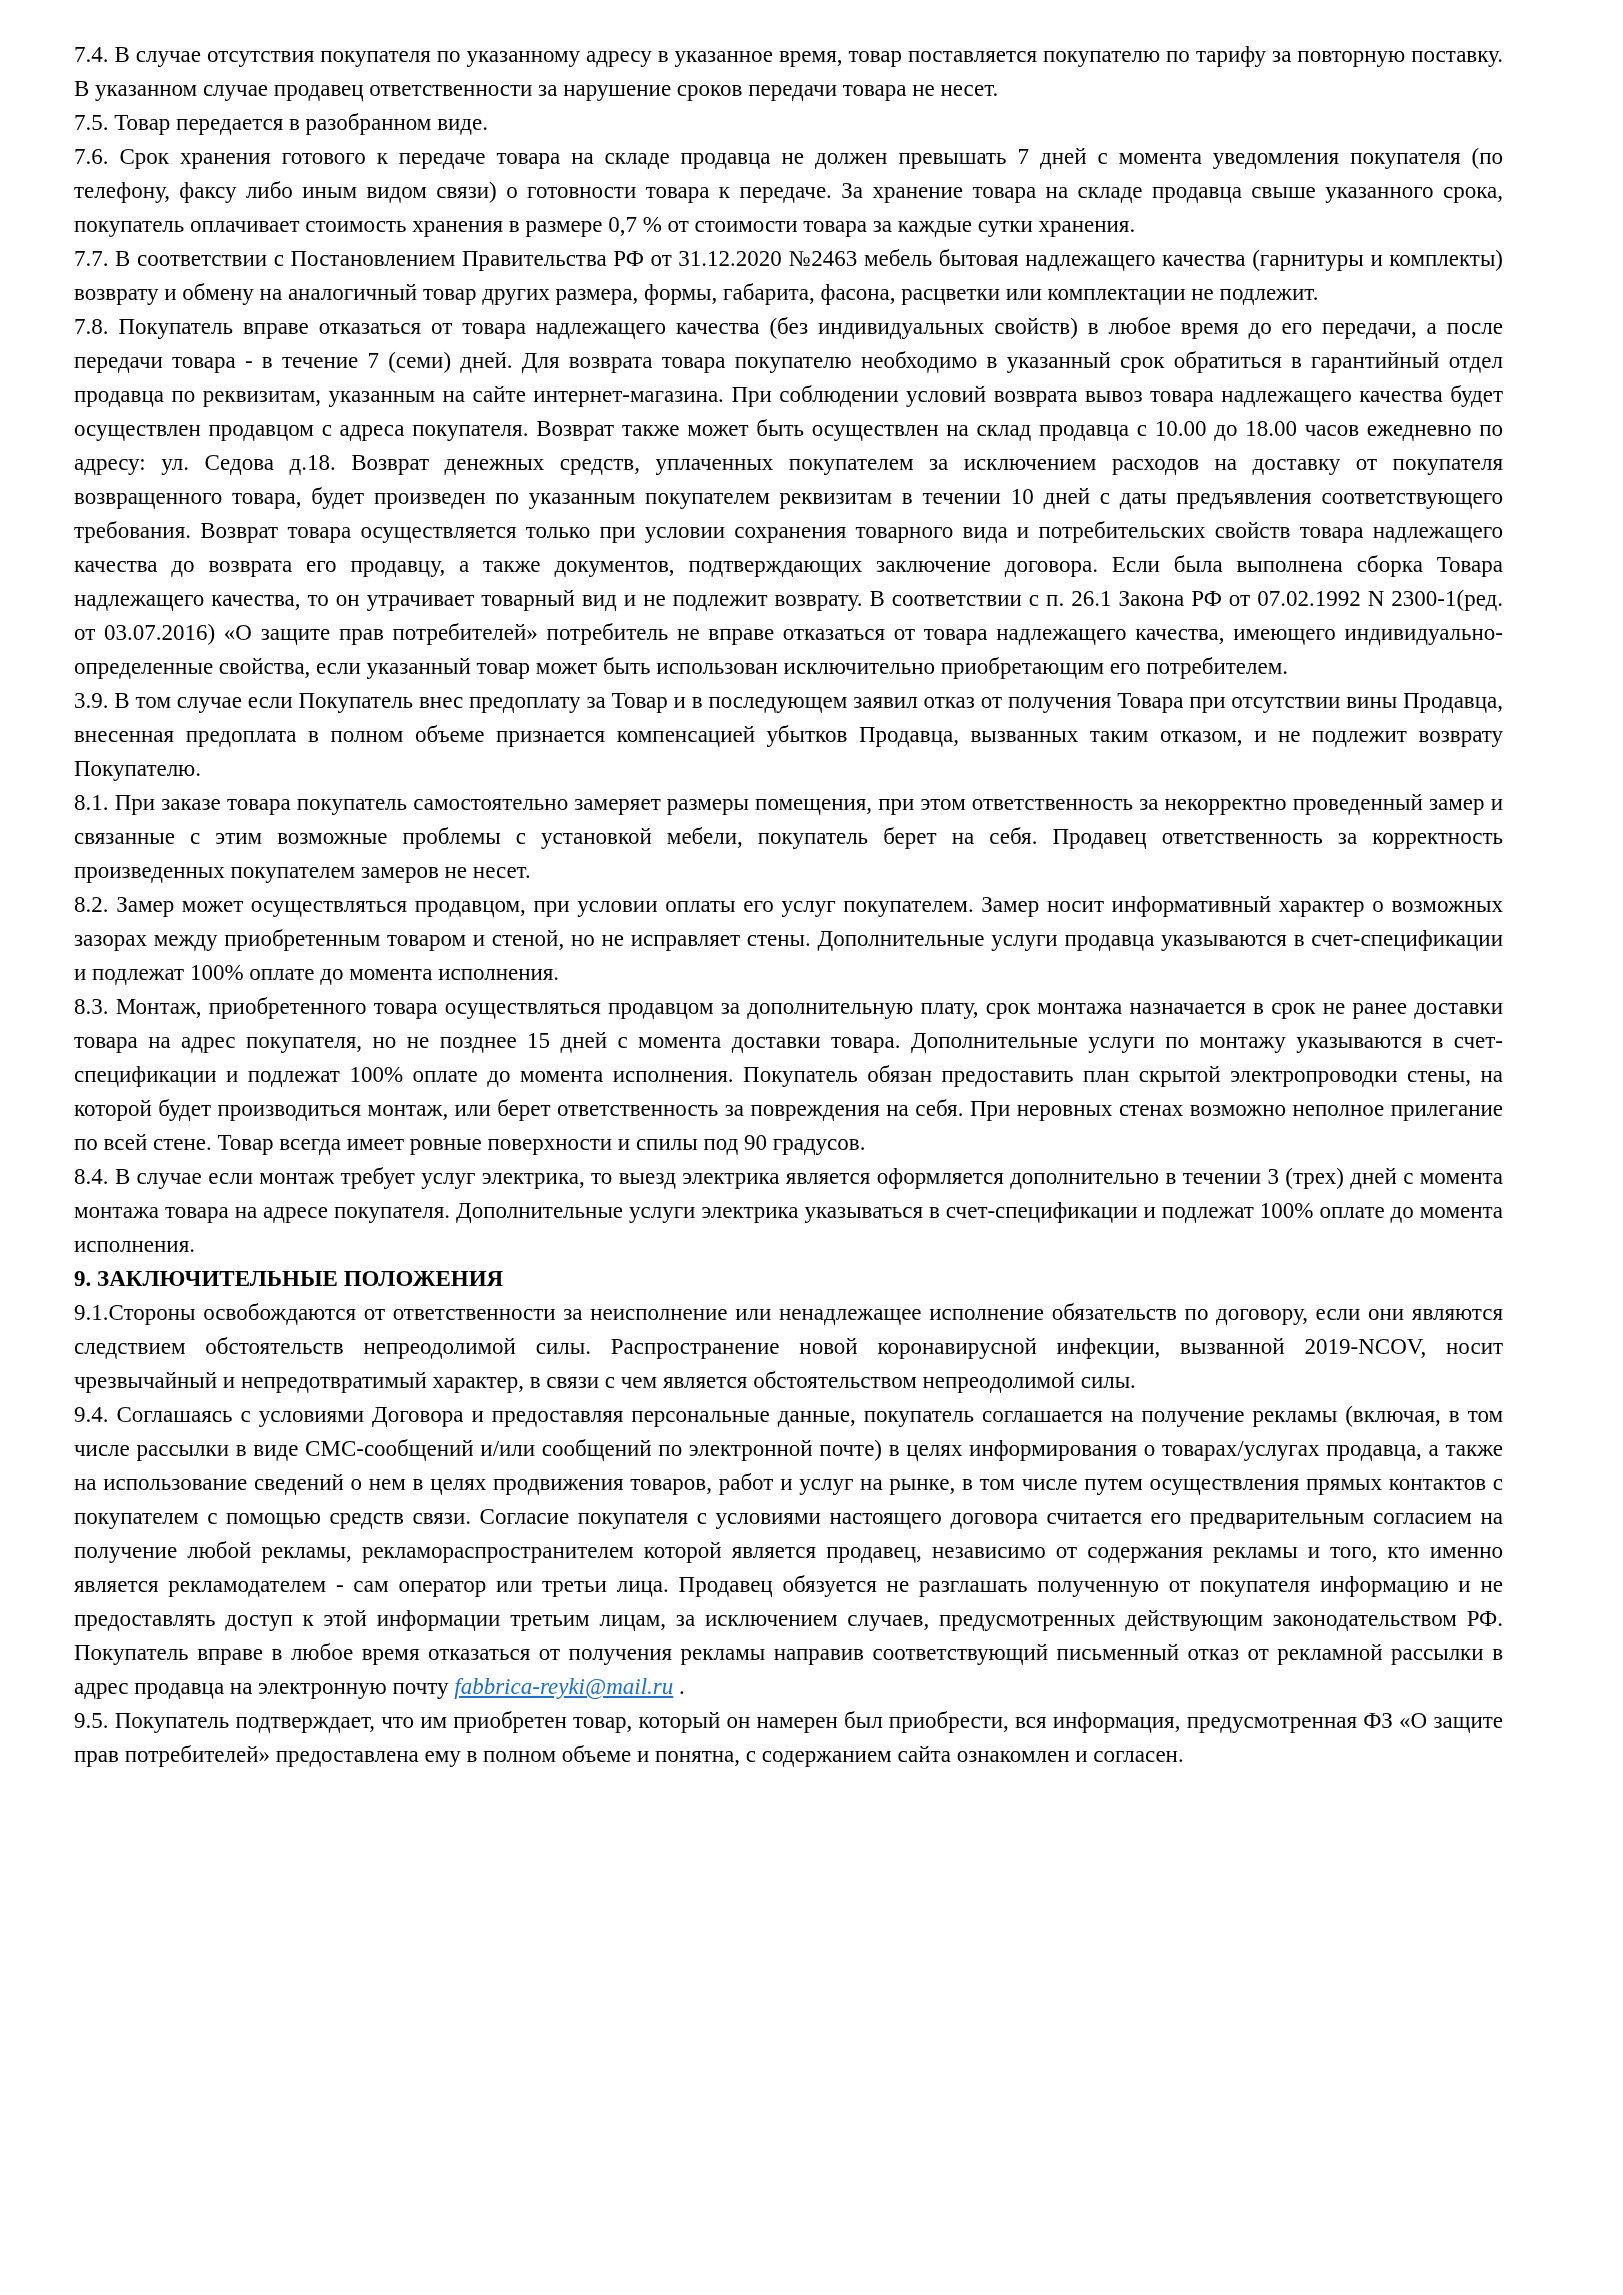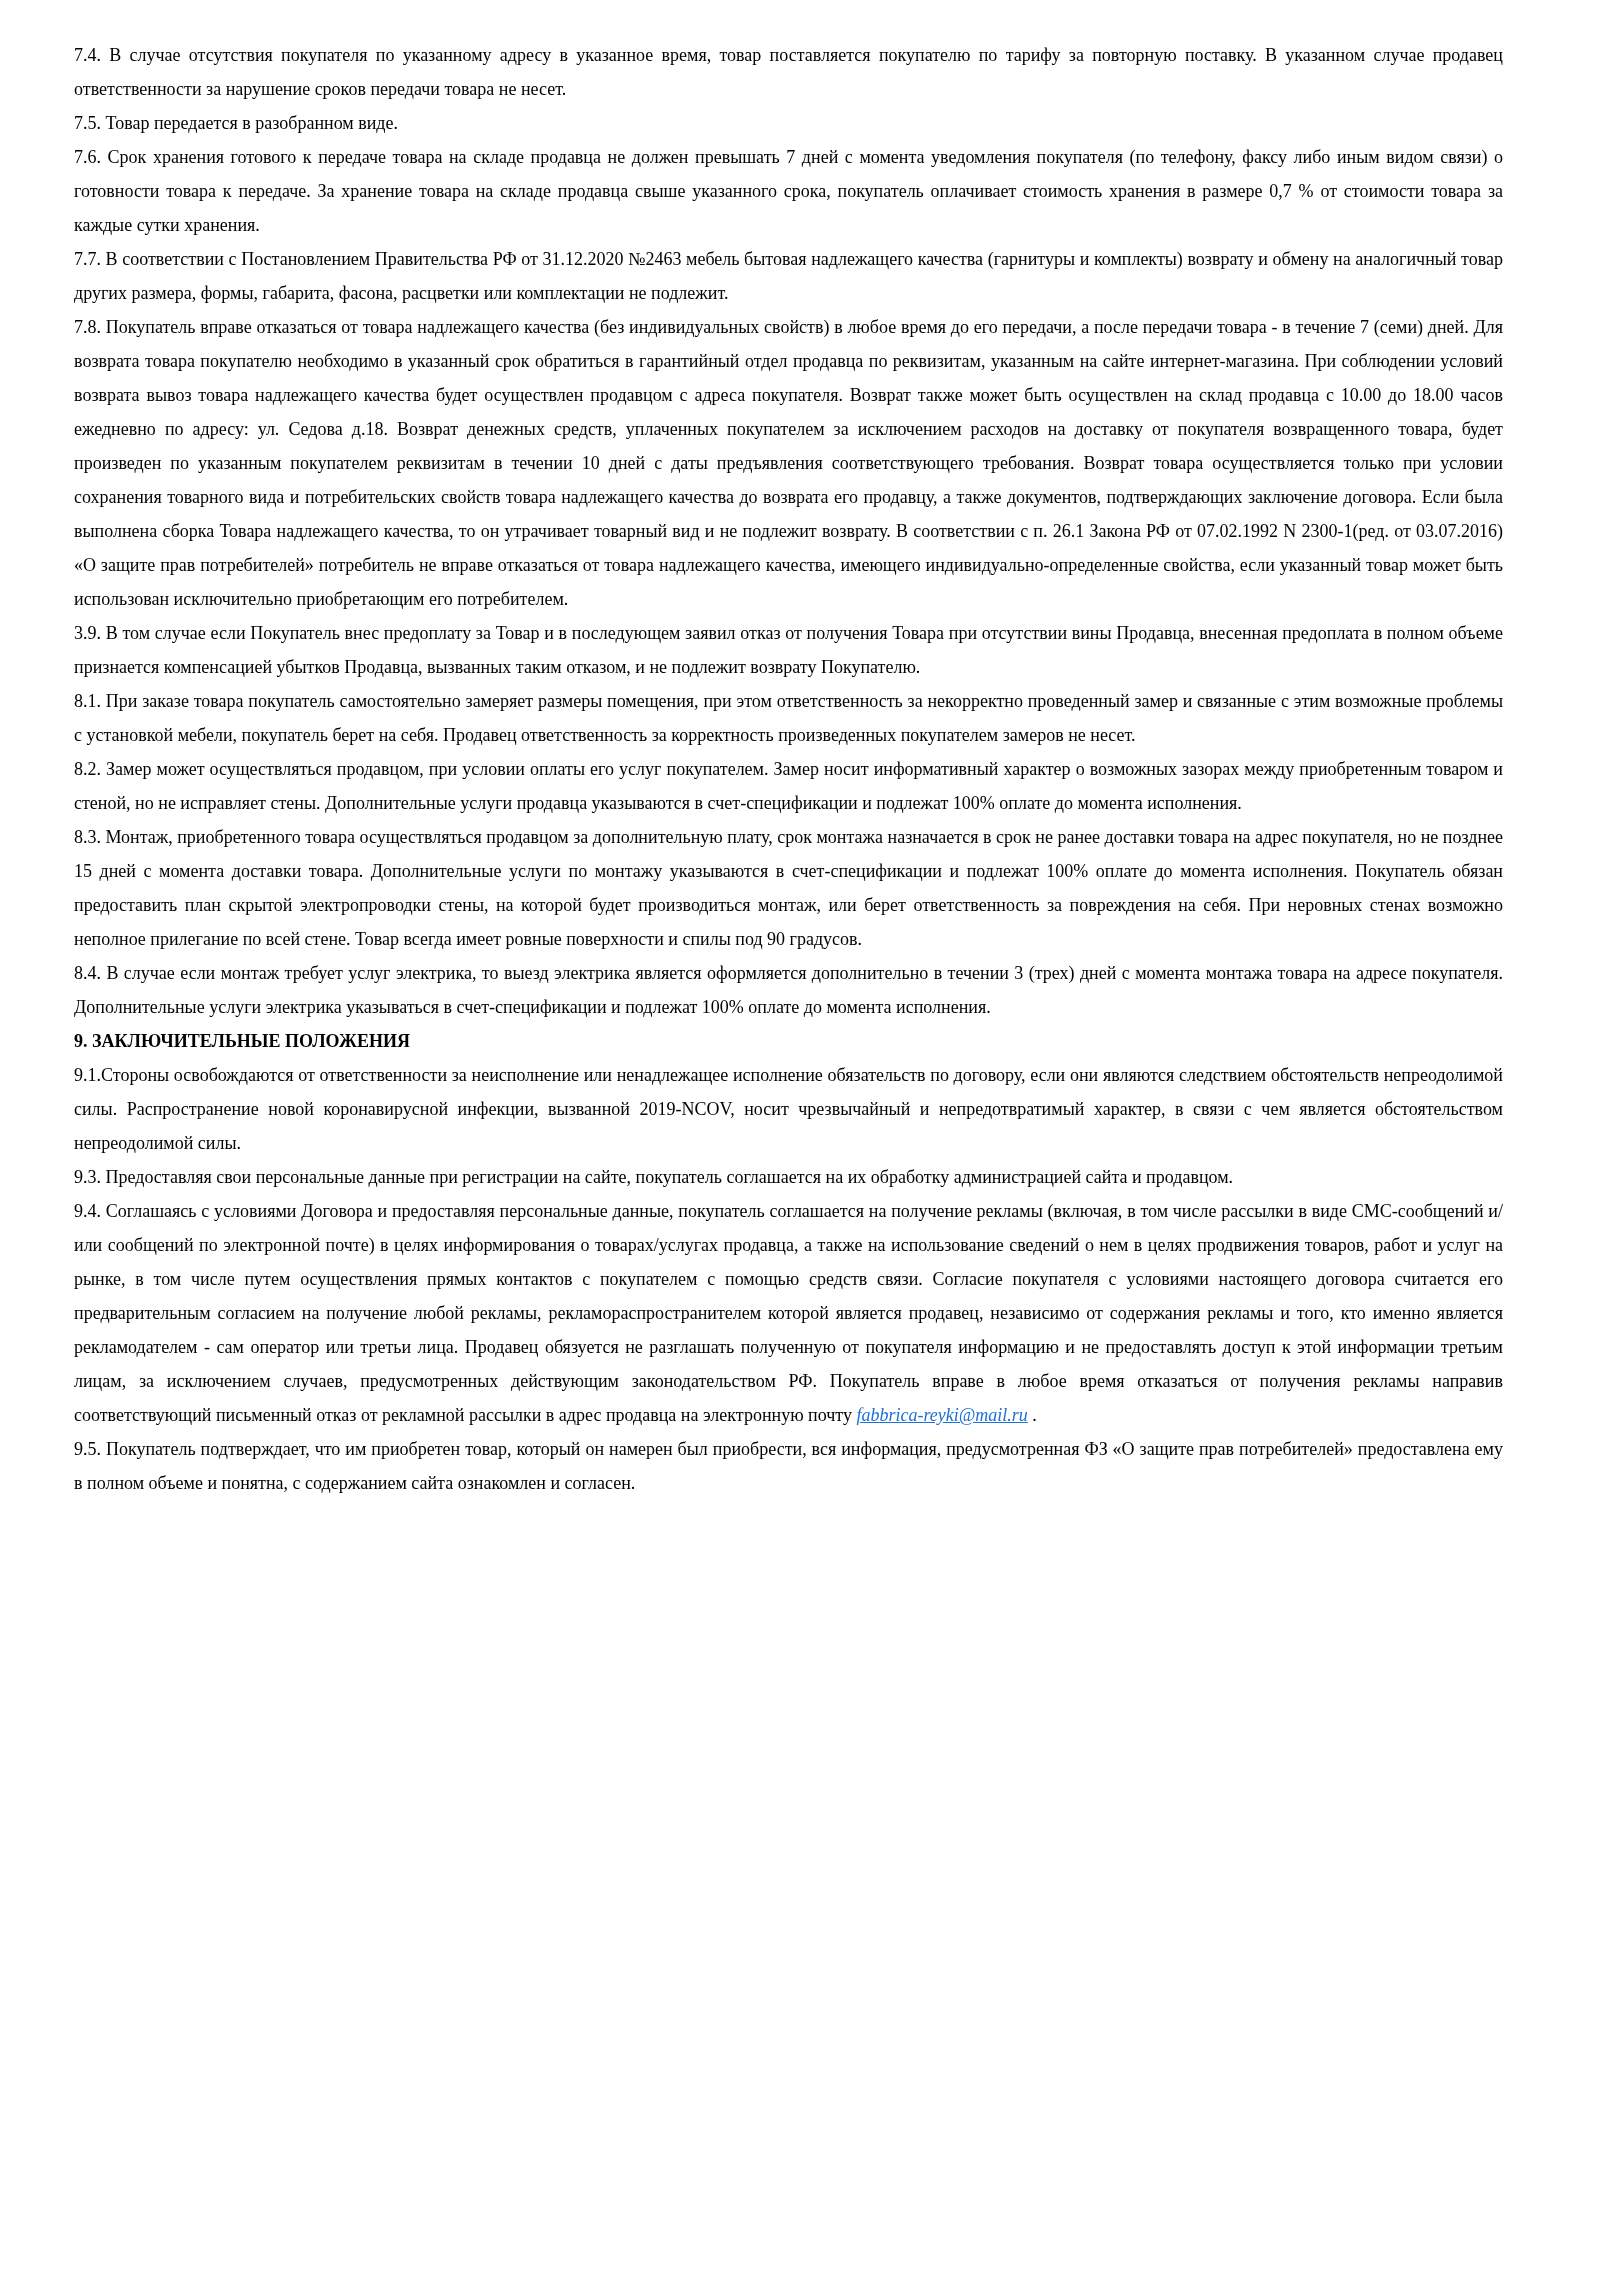--- a/index.html
+++ b/index.html
@@ -8,21 +8,21 @@
     background: #ffffff;
   }
   .page {
     position: relative;
     width: 1623px;
     height: 2295px;
     box-sizing: border-box;
     background: #ffffff;
     color: #000000;
     font-family: "Liberation Serif", "DejaVu Serif", serif;
-    font-size: 18px;
+    font-size: 23px;
     line-height: 34px;
     padding: 38px 120px 0 74px;
     overflow: hidden;
   }
   p.para {
     margin: 0;
     text-align: justify;
   }
   p.heading {
     margin: 0;
@@ -49,17 +49,16 @@
   <p class="para"><span>7.6. Срок хранения готового к передаче товара на складе продавца не должен превышать 7 дней с момента уведомления покупателя (по телефону, факсу либо иным видом связи) о готовности товара к передаче. За хранение товара на складе продавца свыше указанного срока, покупатель оплачивает стоимость хранения в размере 0,7 % от стоимости товара за каждые сутки хранения.</span></p>
   <p class="para"><span>7.7. В соответствии с Постановлением Правительства РФ от 31.12.2020 №2463 мебель бытовая надлежащего качества (гарнитуры и комплекты) возврату и обмену на аналогичный товар других размера, формы, габарита, фасона, расцветки или комплектации не подлежит.</span></p>
   <p class="para"><span>7.8. Покупатель вправе отказаться от товара надлежащего качества (без индивидуальных свойств) в любое время до его передачи, а после передачи товара - в течение 7 (семи) дней.  Для возврата товара покупателю необходимо в указанный срок обратиться в гарантийный отдел продавца по реквизитам, указанным на сайте интернет-магазина. При соблюдении условий возврата вывоз товара надлежащего качества будет осуществлен продавцом с адреса покупателя. Возврат также может быть осуществлен на склад продавца с 10.00 до 18.00 часов ежедневно по адресу: ул. Седова д.18. Возврат денежных средств, уплаченных покупателем за исключением расходов на доставку от покупателя возвращенного товара, будет произведен по указанным покупателем реквизитам в течении 10 дней с даты предъявления соответствующего требования. Возврат товара осуществляется только при условии сохранения товарного вида и потребительских свойств товара надлежащего качества до возврата его продавцу, а также документов, подтверждающих заключение договора. Если была выполнена сборка Товара надлежащего качества, то он утрачивает товарный вид и не подлежит возврату. В соответствии с п. 26.1 Закона РФ от 07.02.1992 N 2300-1(ред. от 03.07.2016) «О защите прав потребителей» </span><span class="run-bold">потребитель не вправе отказаться от товара надлежащего качества, имеющего индивидуально-определенные свойства, если указанный товар может быть использован исключительно приобретающим его потребителем.</span></p>
   <p class="para"><span>3.9. В том случае если Покупатель внес предоплату за Товар и в последующем заявил отказ от получения Товара при отсутствии вины Продавца, внесенная предоплата в полном объеме признается компенсацией убытков Продавца, вызванных таким отказом, и не подлежит возврату Покупателю.</span></p>
   <p class="para"><span>8.1. При заказе товара покупатель самостоятельно замеряет размеры помещения, при этом ответственность за некорректно проведенный замер и связанные с этим возможные проблемы с установкой мебели, покупатель берет на себя. Продавец ответственность за корректность произведенных покупателем замеров не несет.</span></p>
   <p class="para"><span>8.2. Замер может осуществляться продавцом, при условии оплаты его услуг покупателем. Замер носит информативный характер о возможных зазорах между приобретенным товаром и стеной, но не исправляет стены. Дополнительные услуги продавца указываются в счет-спецификации и подлежат 100% оплате до момента исполнения.</span></p>
   <p class="para"><span>8.3. Монтаж, приобретенного товара осуществляться продавцом за дополнительную плату, срок монтажа назначается в срок не ранее доставки товара на адрес покупателя, но не позднее 15 дней с момента доставки товара. Дополнительные услуги по монтажу указываются в счет-спецификации и подлежат 100% оплате до момента исполнения. Покупатель обязан предоставить план скрытой электропроводки стены, на которой будет производиться монтаж, или берет ответственность за повреждения на себя. При неровных стенах возможно неполное прилегание по всей стене. Товар всегда имеет ровные поверхности и спилы под 90 градусов.</span></p>
   <p class="para"><span>8.4. В случае если монтаж требует услуг электрика, то выезд электрика является оформляется дополнительно в течении 3 (трех) дней с момента монтажа товара на адресе покупателя. Дополнительные услуги электрика указываться в счет-спецификации и подлежат 100% оплате до момента исполнения.</span></p>
   <p class="heading"><span>9. ЗАКЛЮЧИТЕЛЬНЫЕ ПОЛОЖЕНИЯ</span></p>
   <p class="para"><span>9.1.Стороны освобождаются от ответственности за неисполнение или ненадлежащее исполнение обязательств по договору, если они являются следствием обстоятельств непреодолимой силы. Распространение новой коронавирусной инфекции, вызванной 2019-NCOV, носит чрезвычайный и непредотвратимый характер, в связи с чем является обстоятельством непреодолимой силы.</span></p>
-  <p class="para"><span>9.3. Предоставляя свои персональные данные при регистрации на сайте, покупатель соглашается на их обработку администрацией сайта и продавцом.</span></p>
   <p class="para"><span>9.4. Соглашаясь с условиями Договора и предоставляя персональные данные, покупатель соглашается на получение рекламы (включая, в том числе рассылки в виде СМС-сообщений и/или сообщений по электронной почте) в целях информирования о товарах/услугах продавца, а также на использование сведений о нем в целях продвижения товаров, работ и услуг на рынке, в том числе путем осуществления прямых контактов с покупателем с помощью средств связи. Согласие покупателя с условиями настоящего договора считается его предварительным согласием на получение любой рекламы, рекламораспространителем которой является продавец, независимо от содержания рекламы и того, кто именно является рекламодателем - сам оператор или третьи лица. Продавец обязуется не разглашать полученную от покупателя информацию и не предоставлять доступ к этой информации третьим лицам, за исключением случаев, предусмотренных действующим законодательством РФ. Покупатель вправе в любое время отказаться от получения рекламы направив соответствующий письменный отказ от рекламной рассылки в адрес продавца на электронную почту </span><a class="email-link">fabbrica-reyki@mail.ru</a><span> .</span></p>
   <p class="para"><span>9.5. Покупатель подтверждает, что им приобретен товар, который он намерен был приобрести, вся информация, предусмотренная ФЗ «О защите прав потребителей» предоставлена ему в полном объеме и понятна, с содержанием сайта ознакомлен и согласен.</span></p>
 </div>
 
 
 </body></html>

